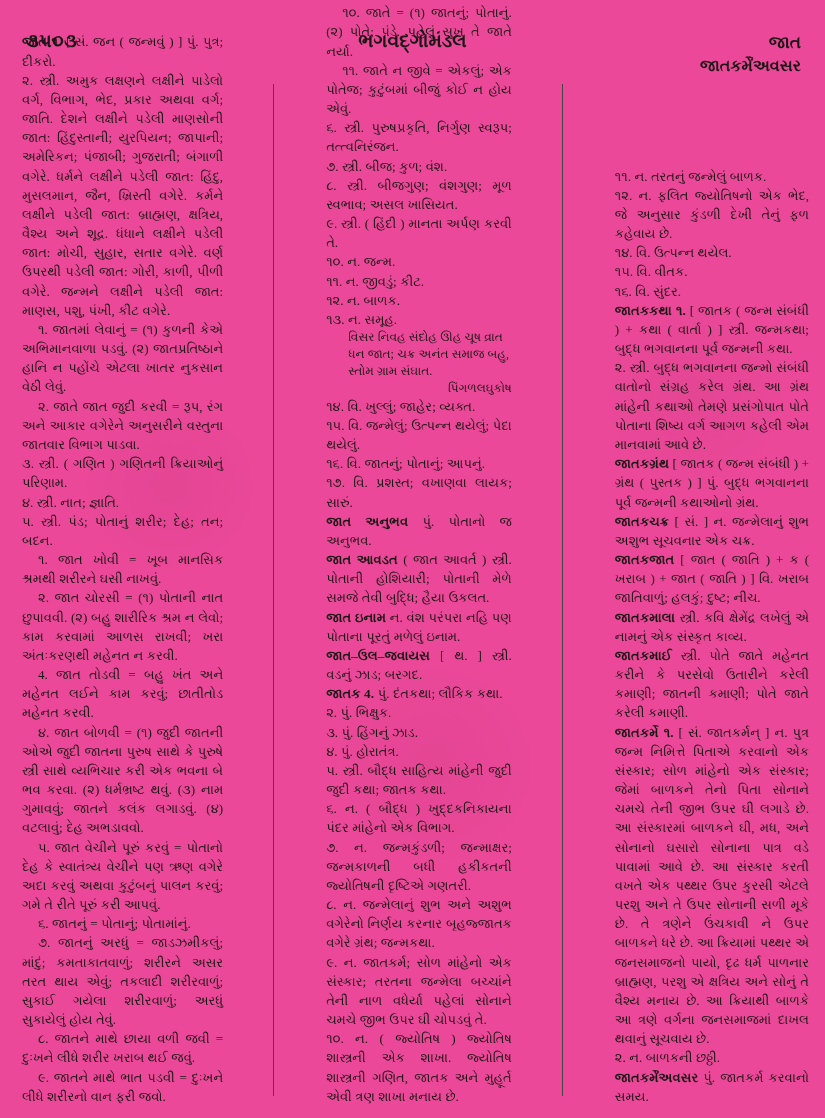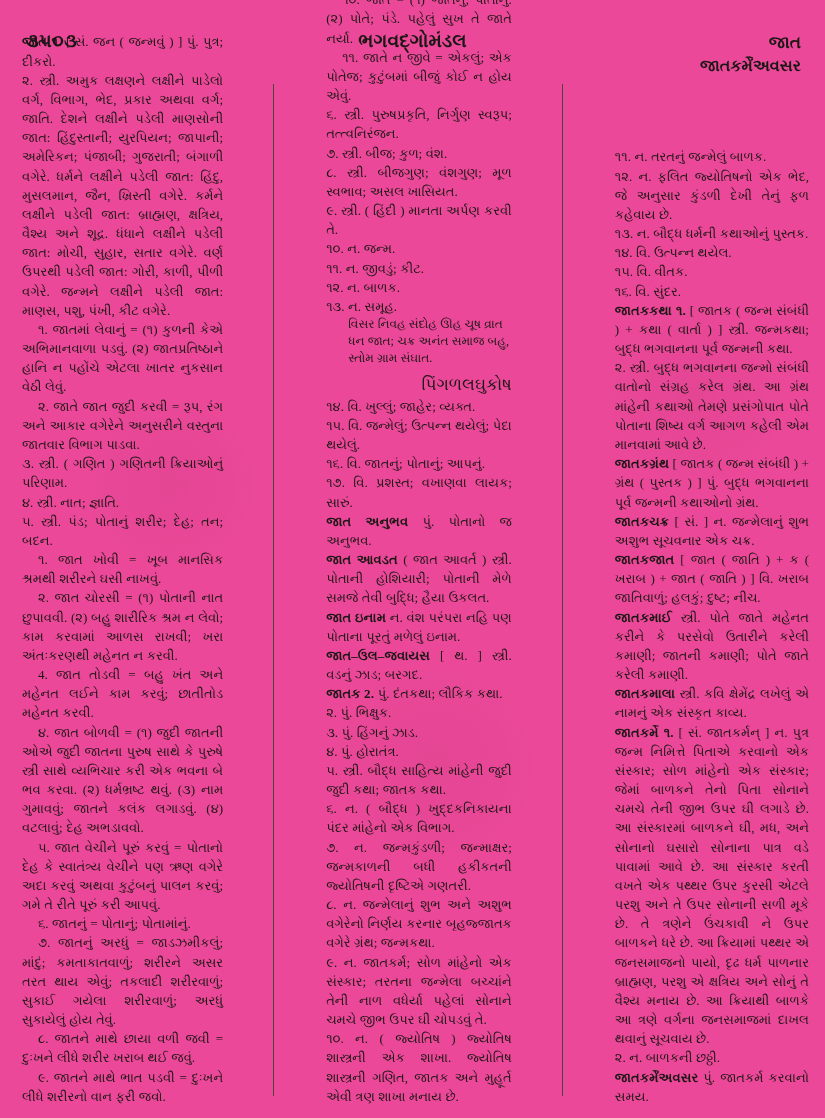--- a/index.html
+++ b/index.html
@@ -115,23 +115,23 @@
   }
   .cite {
     display: block;
     font-size: 12.1px;
     line-height: 1.4;
     text-align: left;
     margin-left: 22px;
   }
   .cite-src {
     display: block;
-    font-size: 17px;
+    font-size: 12px;
     text-align: right;
-    margin-top: 6px;
+    margin-top: 0px;
   }
 </style>
 </head>
 <body>
 
 <div id="page">
 
   <div class="scan-blot" style="left:80px;  top:395px; width:180px; height:180px;"></div>
   <div class="scan-blot" style="left:330px; top:660px; width:210px; height:210px;"></div>
   <div class="scan-blot" style="left:600px; top:300px; width:190px; height:190px;"></div>
@@ -178,45 +178,44 @@
         <p class="p"><span>૧૩. ન. સમૂહ.</span></p>
         <div class="cite"><span>વિસર નિવહ સંદોહ ઊહ ચૂષ વ્રાત ધન જાત; ચક્ર અનંત સમાજ બહુ, સ્તોમ ગ્રામ સંઘાત.</span><span class="cite-src">પિંગળલઘુકોષ</span></div>
         <p class="p"><span>૧૪. વિ. ખુલ્લું; જાહેર; વ્યક્ત.</span></p>
         <p class="p"><span>૧૫. વિ. જન્મેલું; ઉત્પન્ન થયેલું; પેદા થયેલું.</span></p>
         <p class="p"><span>૧૬. વિ. જાતનું; પોતાનું; આપનું.</span></p>
         <p class="p"><span>૧૭. વિ. પ્રશસ્ત; વખાણવા લાયક; સારું.</span></p>
         <p class="p"><span class="hw">જાત અનુભવ</span> <span>પું. પોતાનો જ અનુભવ.</span></p>
         <p class="p"><span class="hw">જાત આવડત</span> <span>( જાત આવર્ત ) સ્ત્રી. પોતાની હોશિયારી; પોતાની મેળે સમજે તેવી બુદ્ધિ; હૈયા ઉકલત.</span></p>
         <p class="p"><span class="hw">જાત ઇનામ</span> <span>ન. વંશ પરંપરા નહિ પણ પોતાના પૂરતું મળેલું ઇનામ.</span></p>
         <p class="p"><span class="hw">જાત–ઉલ–જવાયસ</span> <span>[ થ. ] સ્ત્રી. વડનું ઝાડ; બરગદ.</span></p>
-        <p class="p"><span class="hw">જાતક 2.</span> <span>પું. દંતકથા; લૌકિક કથા.</span></p>
+        <p class="p"><span class="hw">જાતક 4.</span> <span>પું. દંતકથા; લૌકિક કથા.</span></p>
         <p class="p"><span>૨. પું. ભિક્ષુક.</span></p>
         <p class="p"><span>૩. પું. હિંગનું ઝાડ.</span></p>
         <p class="p"><span>૪. પું. હોરાતંત્ર.</span></p>
         <p class="p"><span>૫. સ્ત્રી. બૌદ્ધ સાહિત્ય માંહેની જુદી જુદી કથા; જાતક કથા.</span></p>
         <p class="p"><span>૬. ન. ( બૌદ્ધ ) ખુદ્દકનિકાયના પંદર માંહેનો એક વિભાગ.</span></p>
         <p class="p"><span>૭. ન. જન્મકુંડળી; જન્માક્ષર; જન્મકાળની બધી હકીકતની જ્યોતિષની દૃષ્ટિએ ગણતરી.</span></p>
         <p class="p"><span>૮. ન. જન્મેલાનું શુભ અને અશુભ વગેરેનો નિર્ણય કરનાર બૃહજ્જાતક વગેરે ગ્રંથ; જન્મકથા.</span></p>
         <p class="p"><span>૯. ન. જાતકર્મ; સોળ માંહેનો એક સંસ્કાર; તરતના જન્મેલા બચ્ચાંને તેની નાળ વધેર્યા પહેલાં સોનાને ચમચે જીભ ઉપર ઘી ચોપડવું તે.</span></p>
         <p class="p"><span>૧૦. ન. ( જ્યોતિષ ) જ્યોતિષ શાસ્ત્રની એક શાખા. જ્યોતિષ શાસ્ત્રની ગણિત, જાતક અને મુહૂર્ત એવી ત્રણ શાખા મનાય છે.</span></p>
       </div>
     <div class="col-rule"></div>
     <div class="col" id="col-3">
         <p class="p"><span>૧૧. ન. તરતનું જન્મેલું બાળક.</span></p>
         <p class="p"><span>૧૨. ન. ફલિત જ્યોતિષનો એક ભેદ, જે અનુસાર કુંડળી દેખી તેનું ફળ કહેવાય છે.</span></p>
-        <p class="p"><span>૧૩. ન. બૌદ્ધ ધર્મની કથાઓનું પુસ્તક.</span></p>
         <p class="p"><span>૧૪. વિ. ઉત્પન્ન થયેલ.</span></p>
         <p class="p"><span>૧૫. વિ. વીતક.</span></p>
         <p class="p"><span>૧૬. વિ. સુંદર.</span></p>
         <p class="p"><span class="hw">જાતકકથા ૧.</span> <span>[ જાતક ( જન્મ સંબંધી ) + કથા ( વાર્તા ) ] સ્ત્રી. જન્મકથા; બુદ્ધ ભગવાનના પૂર્વ જન્મની કથા.</span></p>
         <p class="p"><span>૨. સ્ત્રી. બુદ્ધ ભગવાનના જન્મો સંબંધી વાતોનો સંગ્રહ કરેલ ગ્રંથ. આ ગ્રંથ માંહેની કથાઓ તેમણે પ્રસંગોપાત પોતે પોતાના શિષ્ય વર્ગ આગળ કહેલી એમ માનવામાં આવે છે.</span></p>
         <p class="p"><span class="hw">જાતકગ્રંથ</span> <span>[ જાતક ( જન્મ સંબંધી ) + ગ્રંથ ( પુસ્તક ) ] પું. બુદ્ધ ભગવાનના પૂર્વ જન્મની કથાઓનો ગ્રંથ.</span></p>
         <p class="p"><span class="hw">જાતકચક્ર</span> <span>[ સં. ] ન. જન્મેલાનું શુભ અશુભ સૂચવનાર એક ચક્ર.</span></p>
         <p class="p"><span class="hw">જાતકજાત</span> <span>[ જાત ( જાતિ ) + ક ( ખરાબ ) + જાત ( જાતિ ) ] વિ. ખરાબ જાતિવાળું; હલકું; દુષ્ટ; નીચ.</span></p>
+        <p class="p"><span class="hw">જાતકમાલા</span> <span>સ્ત્રી. કવિ ક્ષેમેંદ્ર લખેલું એ નામનું એક સંસ્કૃત કાવ્ય.</span></p>
         <p class="p"><span class="hw">જાતકમાઈ</span> <span>સ્ત્રી. પોતે જાતે મહેનત કરીને કે પરસેવો ઉતારીને કરેલી કમાણી; જાતની કમાણી; પોતે જાતે કરેલી કમાણી.</span></p>
-        <p class="p"><span class="hw">જાતકમાલા</span> <span>સ્ત્રી. કવિ ક્ષેમેંદ્ર લખેલું એ નામનું એક સંસ્કૃત કાવ્ય.</span></p>
         <p class="p"><span class="hw">જાતકર્મે ૧.</span> <span>[ સં. જાતકર્મન્ ] ન. પુત્ર જન્મ નિમિત્તે પિતાએ કરવાનો એક સંસ્કાર; સોળ માંહેનો એક સંસ્કાર; જેમાં બાળકને તેનો પિતા સોનાને ચમચે તેની જીભ ઉપર ઘી લગાડે છે. આ સંસ્કારમાં બાળકને ઘી, મધ, અને સોનાનો ઘસારો સોનાના પાત્ર વડે પાવામાં આવે છે. આ સંસ્કાર કરતી વખતે એક પથ્થર ઉપર કુરસી એટલે પરશુ અને તે ઉપર સોનાની સળી મૂકે છે. તે ત્રણેને ઉંચકાવી ને ઉપર બાળકને ધરે છે. આ ક્રિયામાં પથ્થર એ જનસમાજનો પાયો, દૃઢ ધર્મ પાળનાર બ્રાહ્મણ, પરશુ એ ક્ષત્રિય અને સોનું તે વૈશ્ય મનાય છે. આ ક્રિયાથી બાળકે આ ત્રણે વર્ગના જનસમાજમાં દાખલ થવાનું સૂચવાય છે.</span></p>
         <p class="p"><span>૨. ન. બાળકની છઠ્ઠી.</span></p>
         <p class="p"><span class="hw">જાતકર્મેંઅવસર</span> <span>પું. જાતકર્મ કરવાનો સમય.</span></p>
       </div>
   </div>
 
 </div>
 
 </body></html>

